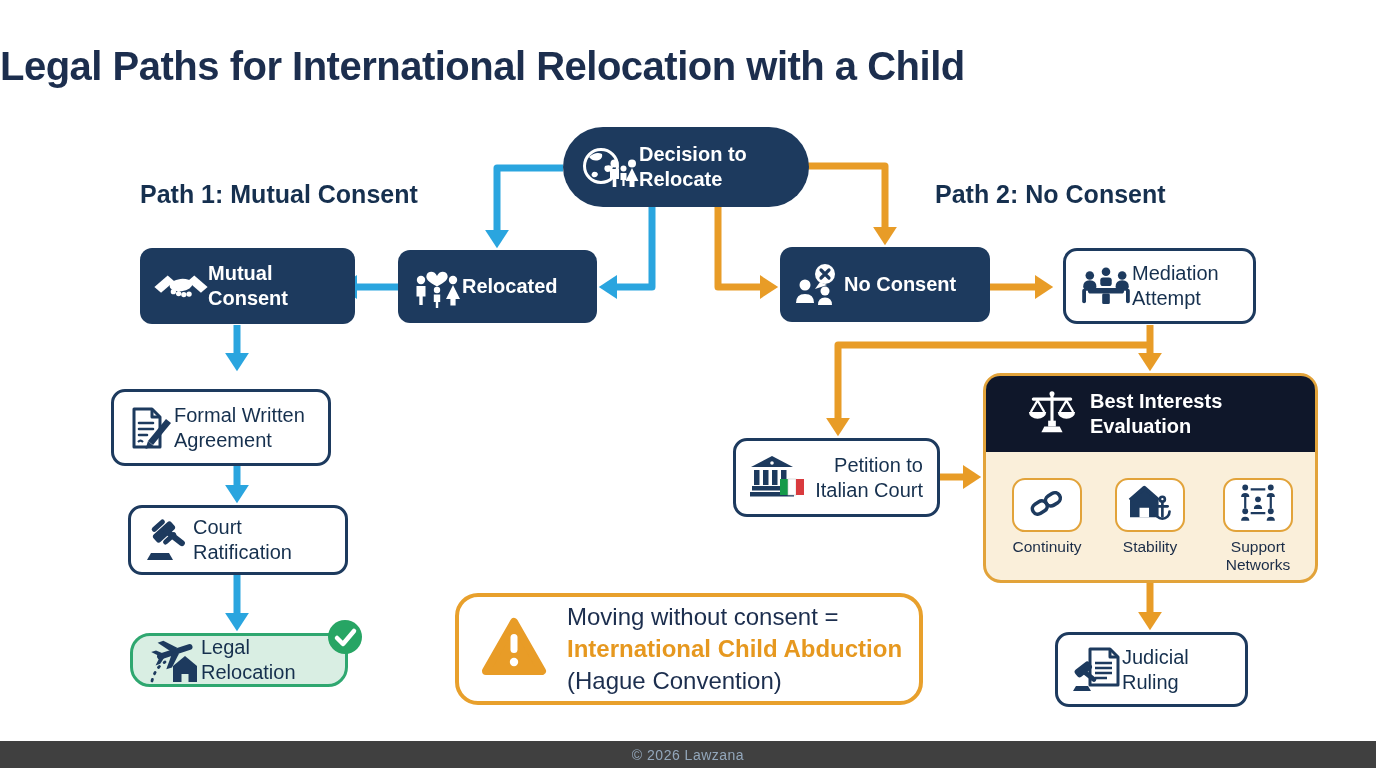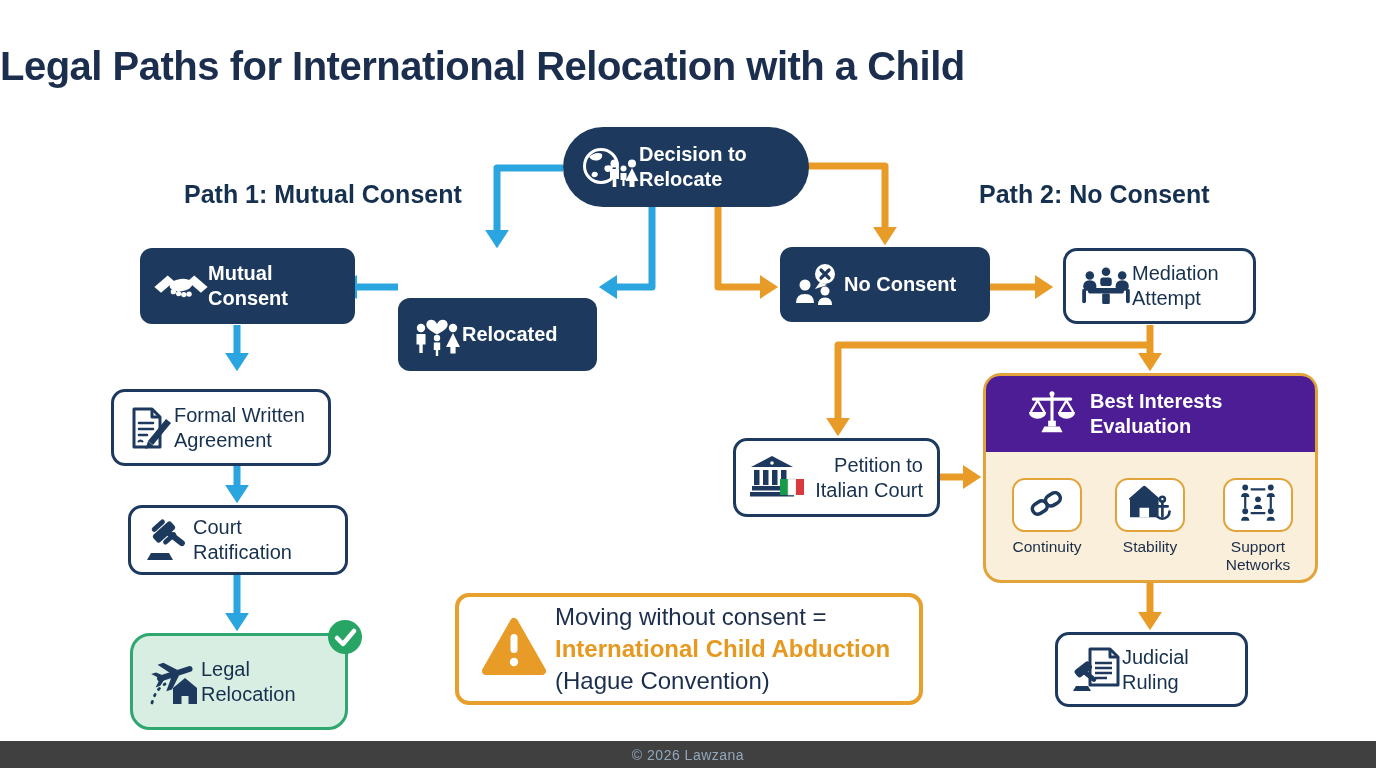--- a/index.html
+++ b/index.html
@@ -1,64 +1,64 @@
 <!DOCTYPE html>
 <html><head>
 <meta charset="utf-8">
 <style>
   html,body{margin:0;padding:0;background:#fff;}
   .canvas{position:relative;width:1376px;height:768px;background:#ffffff;overflow:hidden;
           font-family:"Liberation Sans",sans-serif;}
   .title{position:absolute;top:44px;left:0;right:0;text-align:left;
          font-size:40px;font-weight:bold;color:#1c2e4e;letter-spacing:-0.5px;}
-  .path-heading{position:absolute;font-size:25px;font-weight:bold;color:#16304f;margin-left:44px;}
+  .path-heading{position:absolute;font-size:25px;font-weight:bold;color:#16304f;}
   #path1-heading{left:140px;top:180px;}
   #path2-heading{left:935px;top:180px;}
 
   .arrows{position:absolute;left:0;top:0;z-index:1;pointer-events:none;}
 
   .node{position:absolute;display:flex;align-items:center;gap:0;padding:0 14px;
         box-sizing:border-box;z-index:2;}
   .node .icon{flex:0 0 auto;display:flex;align-items:center;justify-content:center;}
   .node .lbl{font-size:20px;line-height:1.25;}
   .dark{background:#1d3a5e;color:#ffffff;border-radius:12px;}
   .dark .lbl{font-weight:bold;}
   .outline{background:#ffffff;border:3px solid #1d3a5e;border-radius:14px;color:#16304e;}
   .pill{border-radius:42px;padding-left:18px;}
   .green{background:#d9eee3;border:3px solid #2fa770;border-radius:20px;color:#16304e;}
 
   #decision{left:563px;top:127px;width:246px;height:80px;}
   #mutual-consent{left:140px;top:248px;width:215px;height:76px;}
-  #relocated{left:398px;top:250px;width:199px;height:73px;margin-top:48px;}
+  #relocated{left:398px;top:250px;width:199px;height:73px;}
   #no-consent{left:780px;top:247px;width:210px;height:75px;}
   #mediation{left:1055px;top:248px;width:193px;height:76px;margin-left:8px;}
   #formal-agreement{left:111px;top:373px;width:220px;height:77px;margin-top:16px;}
   #court-ratification{left:128px;top:505px;width:220px;height:70px;}
-  #legal-relocation{left:130px;top:633px;width:218px;height:97px;}
+  #legal-relocation{left:130px;top:633px;width:218px;height:54px;}
   #petition{left:733px;top:438px;width:207px;height:79px;text-align:right;}
   #judicial-ruling{left:1055px;top:632px;width:193px;height:75px;}
 
   .check-badge{position:absolute;left:327px;top:619px;z-index:3;}
 
   .bi-panel{position:absolute;left:983px;top:373px;width:335px;height:210px;z-index:2;
             border:3px solid #e2a33a;border-radius:18px;background:#faefda;box-sizing:border-box;}
-  .bi-header{display:flex;align-items:center;gap:12px;height:76px;background:#4c1d95;
+  .bi-header{display:flex;align-items:center;gap:12px;height:76px;background:#0f172a;
              border-radius:14px 14px 0 0;padding:0 14px 0 40px;box-sizing:border-box;color:#fff;}
   .bi-header .lbl{font-size:20px;font-weight:bold;line-height:1.25;}
   .factor{position:absolute;z-index:3;text-align:center;}
   #factor-0{left:992px;top:478px;width:110px;}
   #factor-1{left:1095px;top:478px;width:110px;}
   #factor-2{left:1200px;top:478px;width:116px;}
   .factor-card{width:70px;height:54px;margin:0 auto;background:#fff;border:2.5px solid #e2a33a;
                border-radius:13px;display:flex;align-items:center;justify-content:center;box-sizing:border-box;}
   .factor-lbl{margin-top:6px;font-size:15.5px;color:#1a2c47;line-height:1.15;}
 
   .warning-box{position:absolute;left:455px;top:593px;width:468px;height:112px;z-index:2;
-               background:#fff;border:4px solid #e8a02c;border-radius:14px;box-sizing:border-box;
-               display:flex;align-items:center;gap:8px;padding:0 10px 0 22px;}
+               background:#fff;border:4px solid #e8a02c;border-radius:23px;box-sizing:border-box;
+               display:flex;align-items:center;gap:20px;padding:0 10px 0 22px;}
   .warning-text{font-size:24px;line-height:1.32;color:#1c2e4e;}
   .warning-strong{color:#e6981f;font-weight:bold;}
 
   .footer{position:absolute;left:0;top:741px;width:1376px;height:27px;background:#404040;
           display:flex;align-items:center;justify-content:center;z-index:4;}
   .footer-text{font-size:14px;color:#93a7bb;letter-spacing:0.5px;}
 </style>
 </head>
 <body>
 

